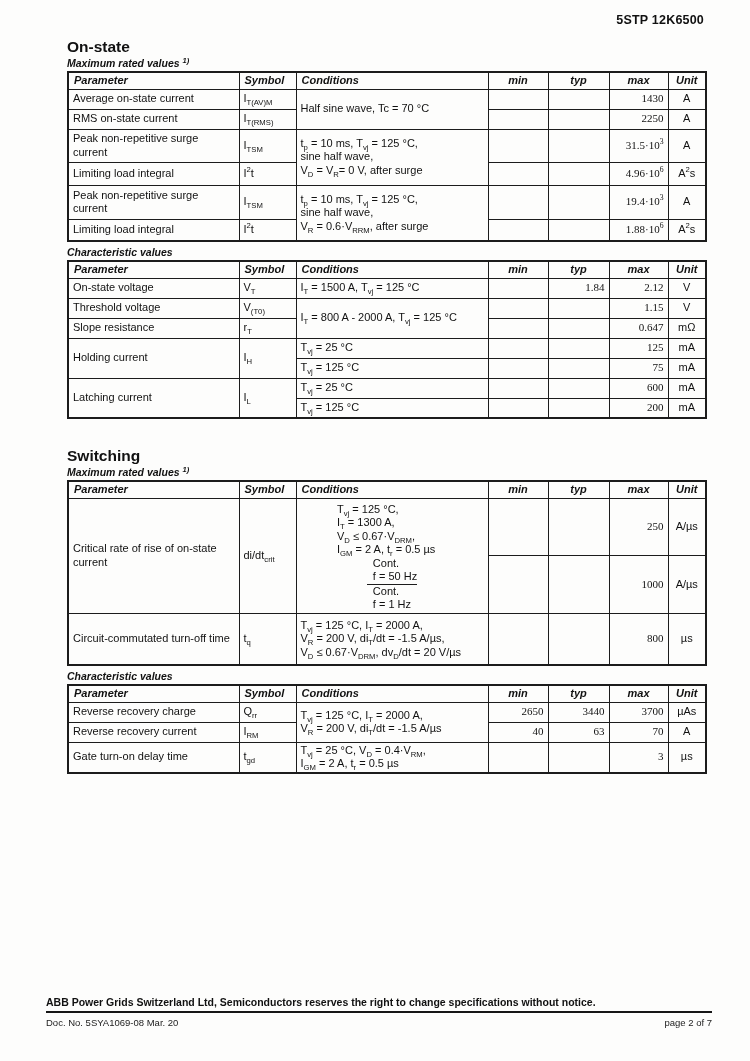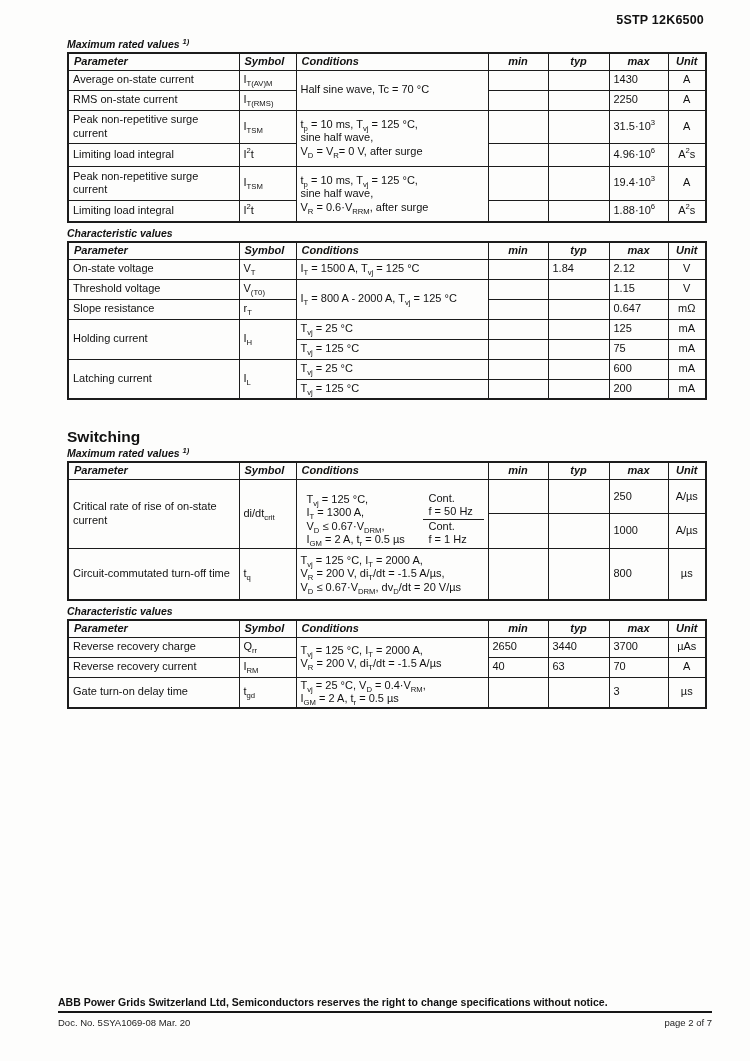--- a/index.html
+++ b/index.html
@@ -35,60 +35,61 @@
     vertical-align:middle;
     overflow:hidden;
   }
   table.spec th {
     font-weight:bold; text-align:left; height:17px; padding-left:5px;font-style:italic;
   }
   table.spec th.num { text-align:center; padding:1px 2px; }
   td.param { text-align:left; padding-left:5px; }
   td.symbol { text-align:left; padding-left:4px; }
   td.cond { text-align:left; padding-left:6px; }
-  td.num  { text-align:left; }
+  td.num  { text-align:right;font-family:Liberation Serif, serif; }
   td.unit { text-align:center; padding:1px 1px; }
   td.vtop { vertical-align:top; padding-top:2px;margin-left:44px; }
   sub, sup { line-height:0; }
   sub { font-size:0.70em; }
   sup { font-size:0.70em; }
 
   .h20 { height:20px; } .h22 { height:22px; } .h23 { height:23px; }
   .h33 { height:33px; } .h34 { height:34px; } .h38 { height:28px; }
   .h52 { height:52px; }
 
   td.cond-split { padding:0; vertical-align:top; }
-  .split { display:flex; width:100%; height:100%; min-height:66px; align-items:flex-end; }
+  .split { display:flex; width:100%; height:100%; min-height:66px; align-items:center;flex-direction:column; }
   .split-left { width:122px; padding:3px 0 0 6px; }
   .split-right { flex:1; display:flex; flex-direction:column; }
   .split-right > div {
     flex:1; display:flex; flex-direction:column; justify-content:center;
     padding-left:6px;
   }
   .split-right > div + div { border-top:1px solid #1c1c1c; }
 
-  .footer { position:absolute; left:58px; right:38px; top:996px; }
+  .footer { position:absolute; left:46px; right:38px; top:996px; }
   .footer-notice {
     font-size:10.5px; font-weight:bold;
     border-bottom:2px solid #161616; padding-bottom:3px;
   }
   .footer-meta {
     display:flex; justify-content:space-between;
     font-size:9.5px; margin-top:4px; color:#222;
   }
 </style>
 </head>
 <body>
 
 <div class="page">
 
   <div class="part-number">5STP 12K6500</div>
 
   <div class="content">
 
+    <h1 class="section-title">On-state</h1>
     <p class="subtitle"><span>Maximum rated values </span><sup>1)</sup></p>
 
     <table class="spec">
       <colgroup>
           <col style="width:171px">
           <col style="width:57px">
           <col style="width:192px">
           <col style="width:60px">
           <col style="width:61px">
           <col style="width:59px">

